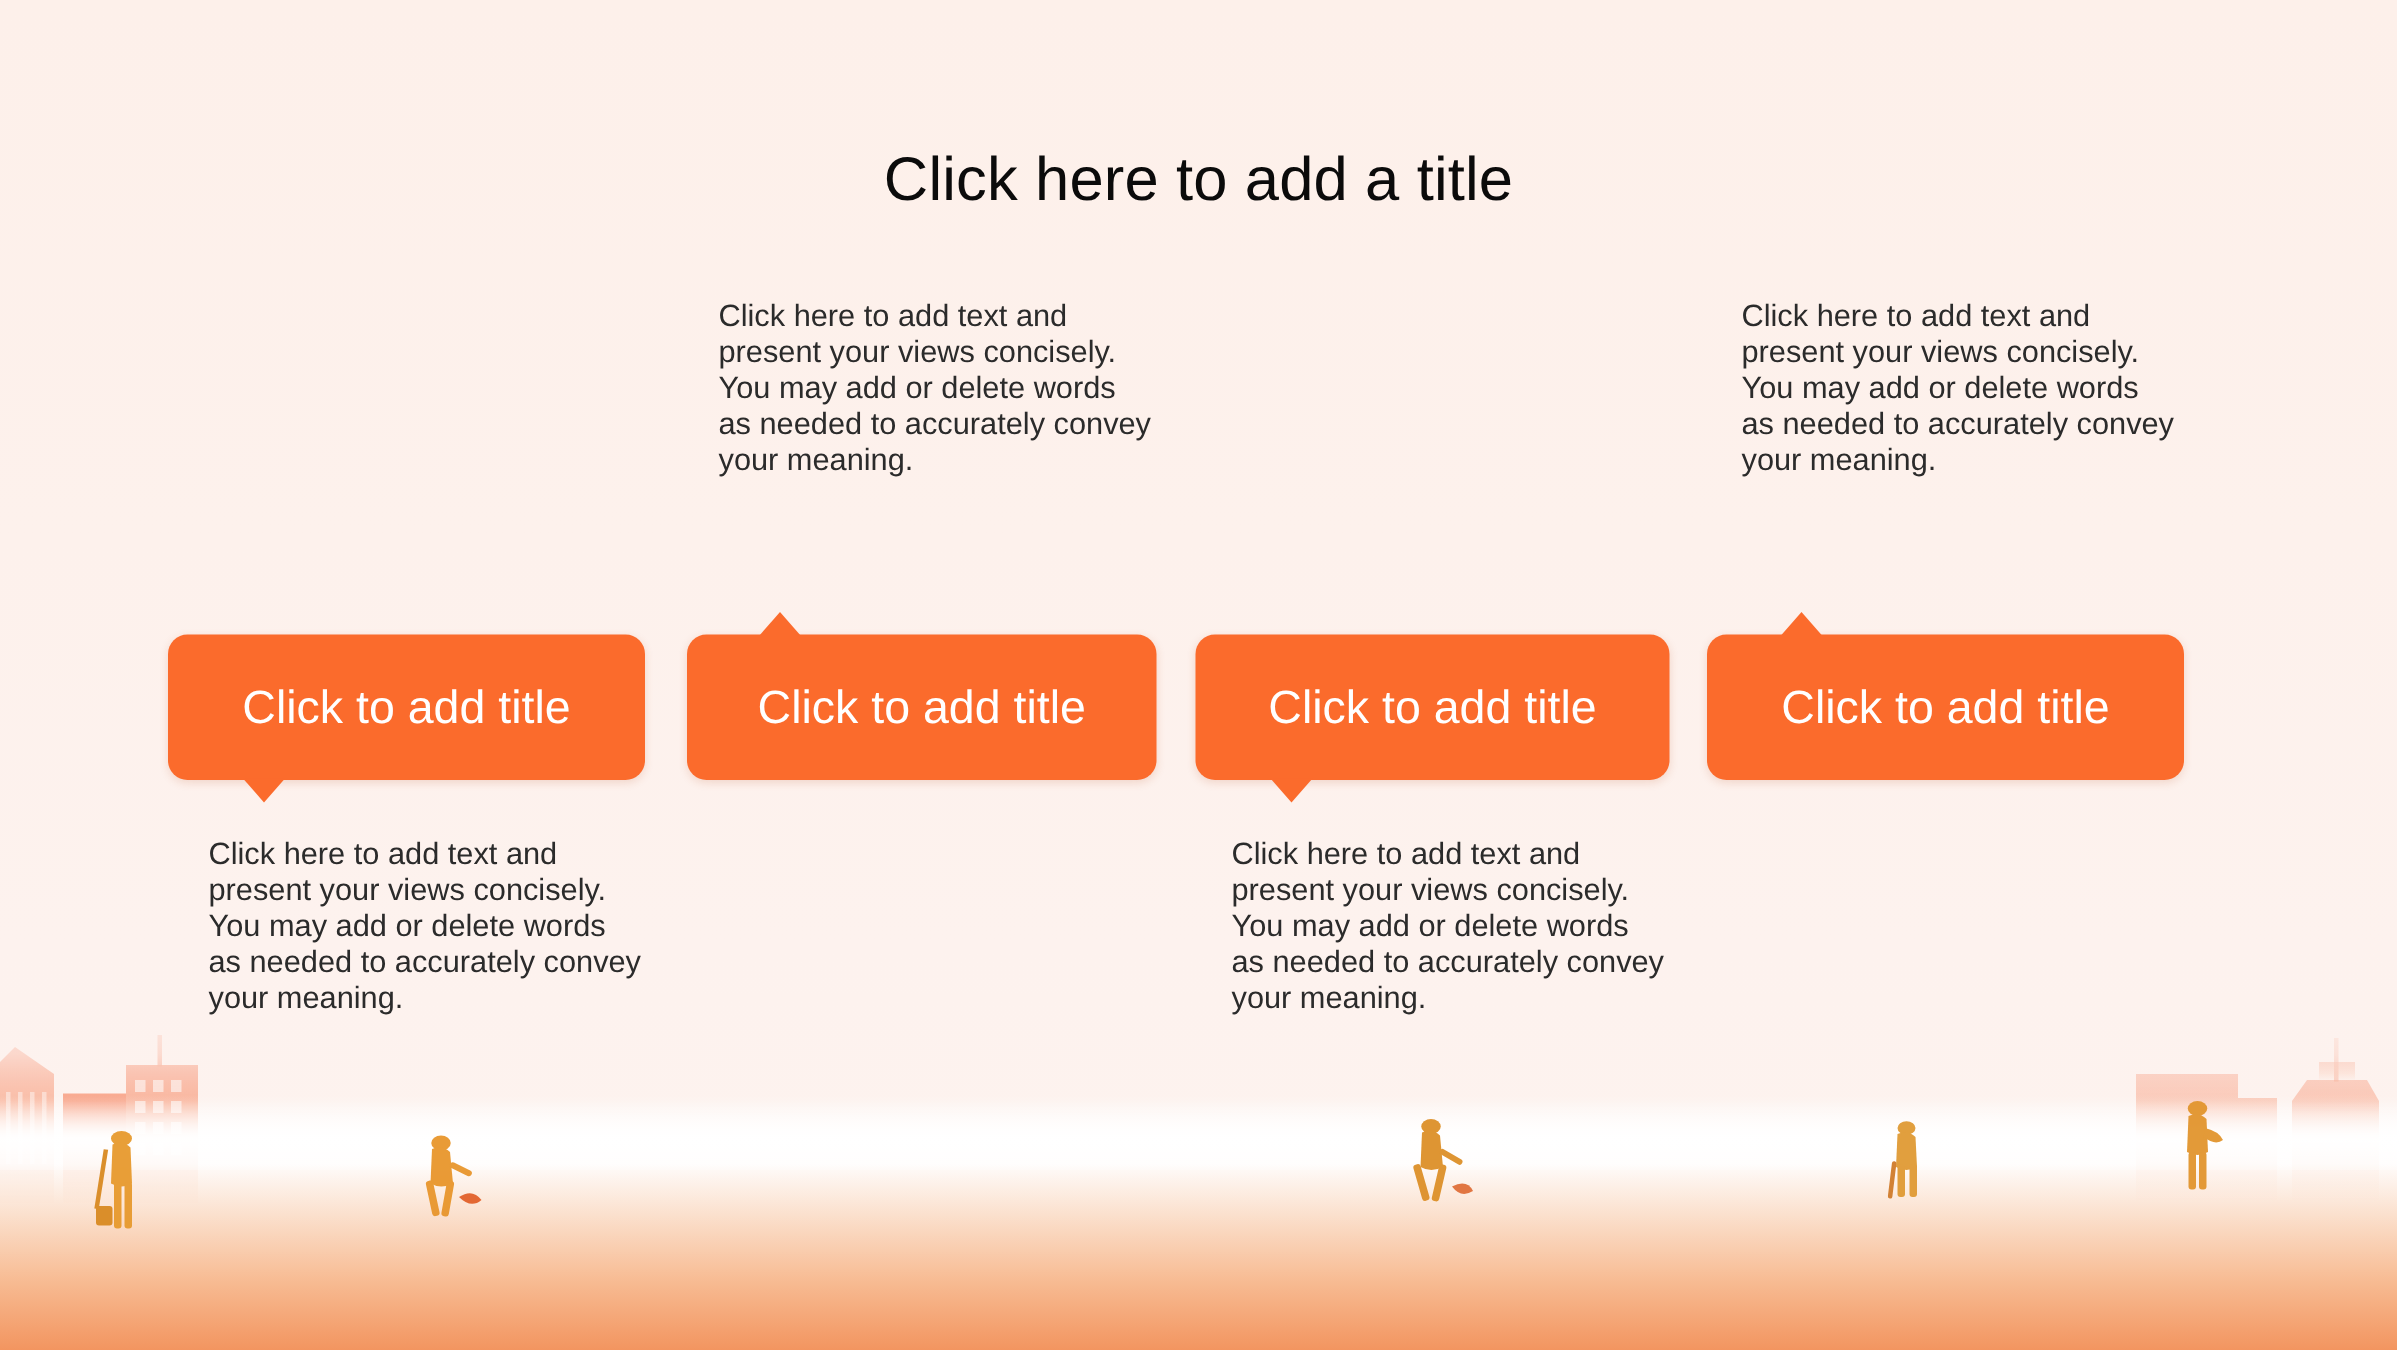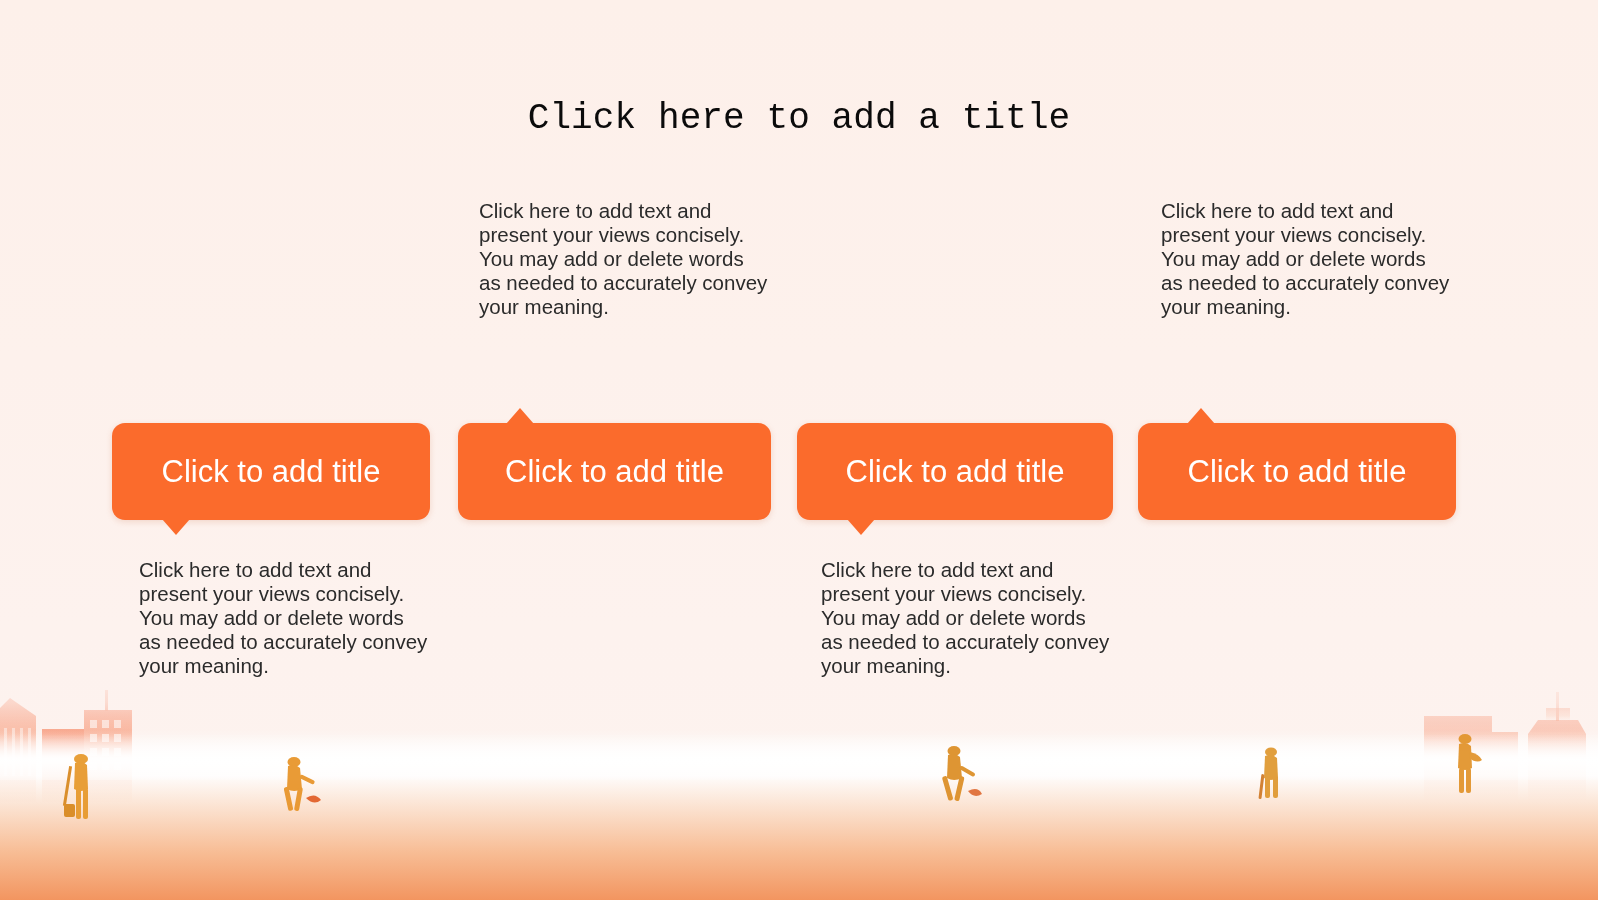--- a/index.html
+++ b/index.html
@@ -75,27 +75,26 @@
     background: linear-gradient(180deg, #fdf2ee 0%, rgba(253,242,238,0.75) 45%, rgba(253,242,238,0) 100%);
   }
 
   
   .slide-title {
     position: absolute;
     left: 0;
     right: 0;
     top: 92px;
     text-align: center;
-    font-size: 36px;
+    font-size: 41px;
     line-height: 54px;
     color: #0b0b0b;
     font-weight: 400;
     letter-spacing: 0.1px;
     white-space: nowrap;
-    font-family: Liberation Mono, monospace;
   }
 
   
   .callout {
     position: absolute;
     top: 423px;
     height: 97px;
     background: #fb6b2c;
     border-radius: 13px;
     box-shadow: 0 2px 6px rgba(190,90,45,0.18);

